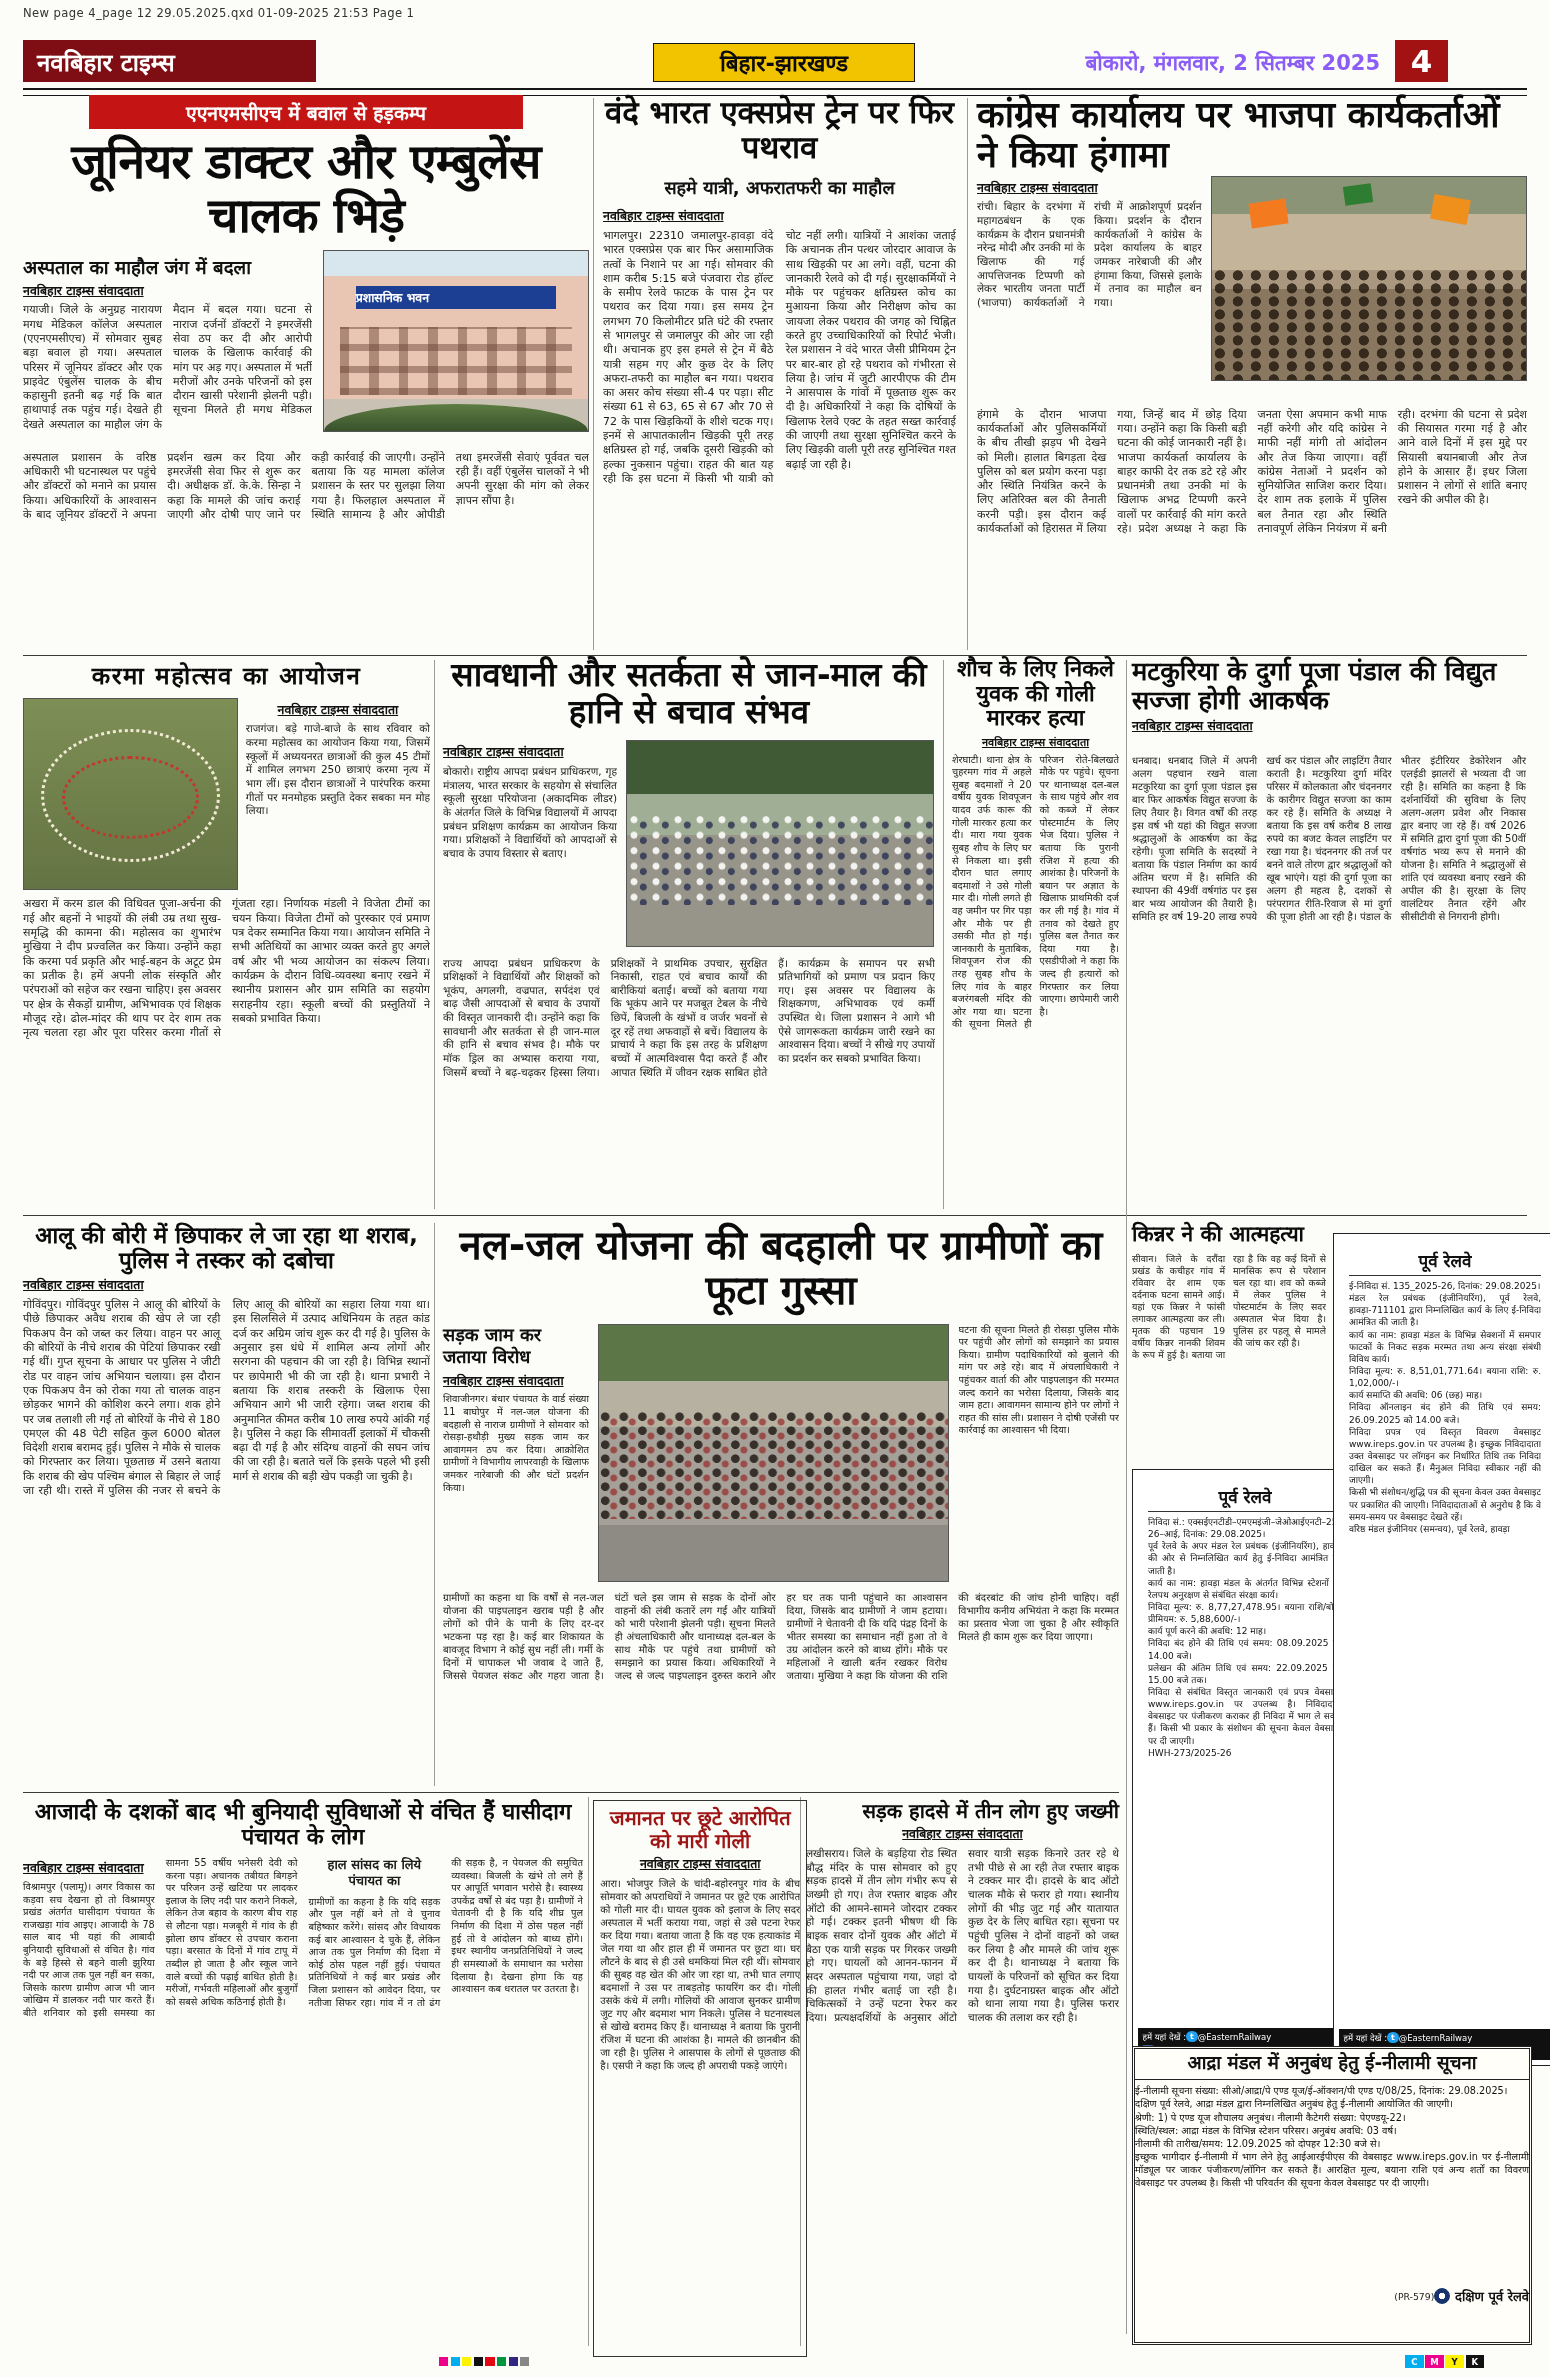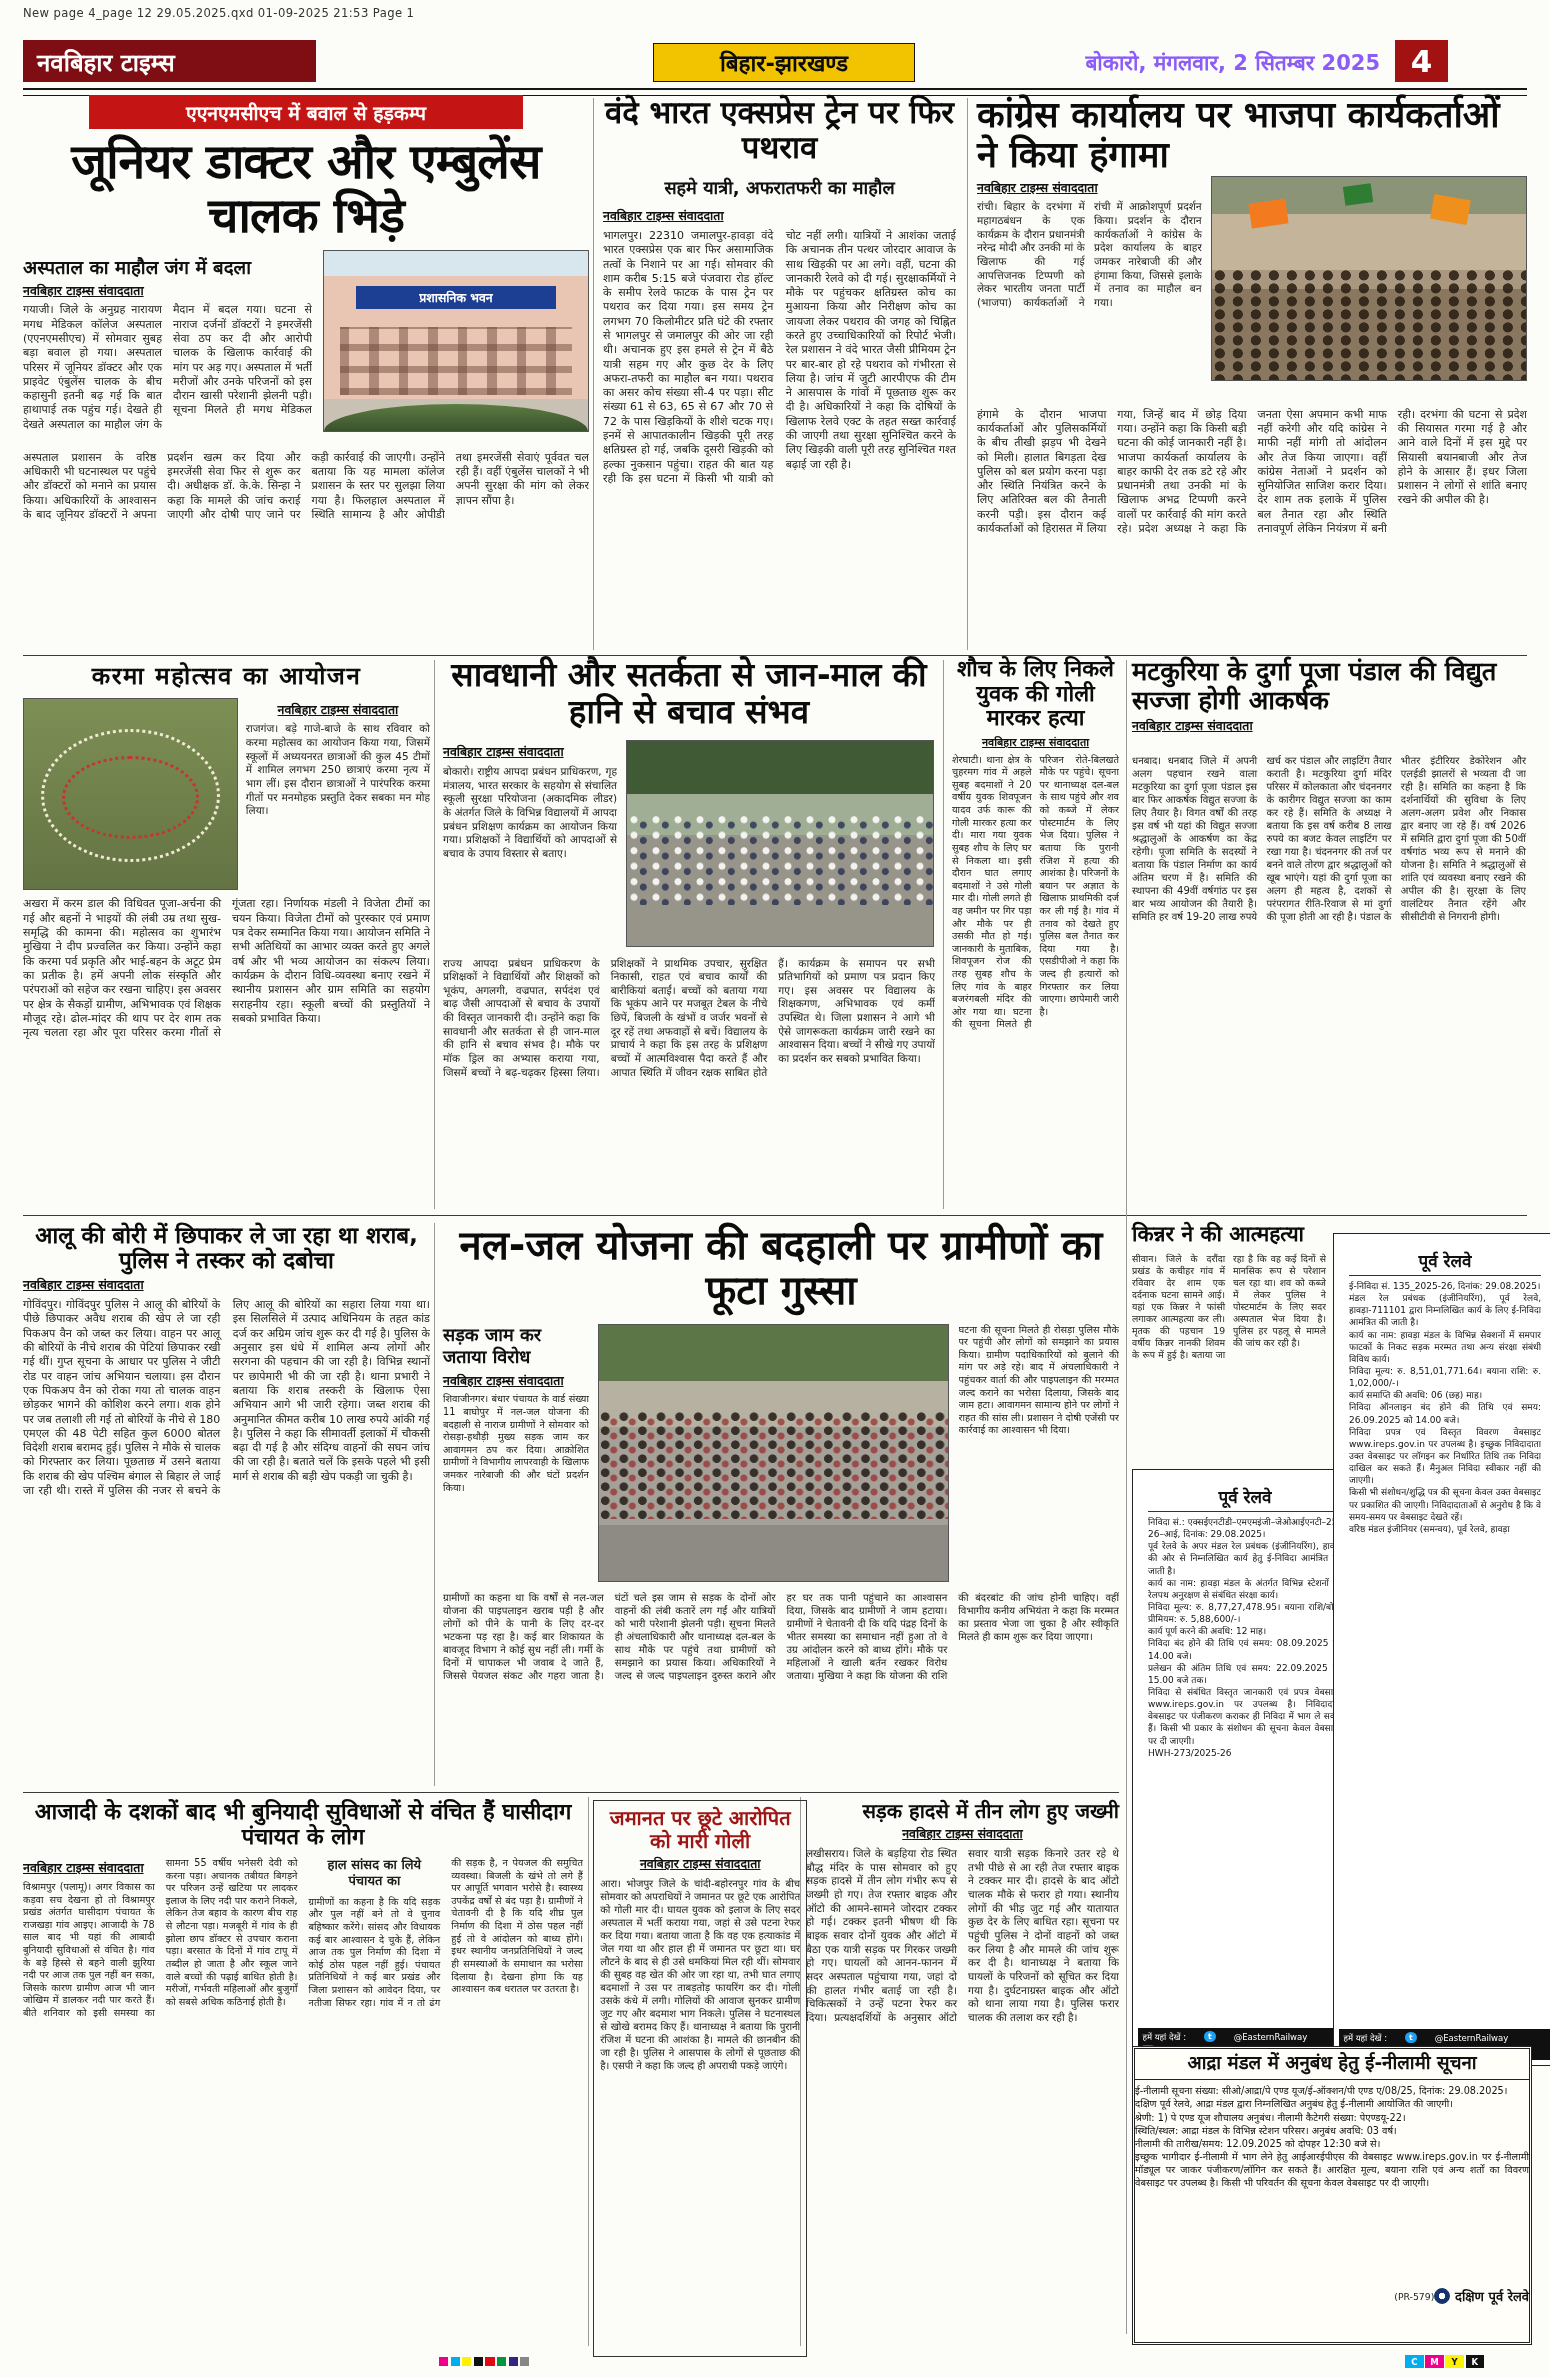--- a/index.html
+++ b/index.html
@@ -37,21 +37,21 @@
 
   
   #a1{left:23px;top:95px;width:566px;height:555px}
   #a1 .kicker{margin:0 auto;width:434px;height:34px;background:#c41414;color:#fff;font-size:19.4px;font-weight:800;display:flex;align-items:center;justify-content:center}
   #a1 h1{font-size:48px;text-align:center;margin-top:6.2px;letter-spacing:-0.8px}
   .a1sub{font-size:18.6px;font-weight:800;margin-top:3.1px}
   .a1row{display:flex;gap:11px;margin-top:7.8px}
   .a1left{width:291px}
   .a1lead{height:138px;columns:2;column-gap:11px;font-size:11px}
   .ph-hospital{width:264px;height:180px;background:linear-gradient(#d8e6ee 0 14%,#e9c6b4 14% 82%,#c9c2b4 82%)}
-  .ph-hospital .ph-sign{position:absolute;left:12%;right:12%;top:19%;background:#1c3f93;color:#fff;font-weight:700;font-size:12.4px;text-align:center;padding:3.1px 0}
+  .ph-hospital .ph-sign{position:absolute;left:12%;right:12%;top:19%;background:#1c3f93;color:#fff;font-weight:700;font-size:12.4px;padding:3.1px 0}
   .ph-hospital .ph-win{position:absolute;left:6%;right:6%;top:42%;height:38%;background-image:repeating-linear-gradient(90deg,rgba(102,62,48,.45) 0 9.3px,transparent 9.3px 29.5px),repeating-linear-gradient(0deg,rgba(102,62,48,.45) 0 7px,transparent 7px 22px)}
   .ph-hospital .ph-bush{position:absolute;left:0;right:0;bottom:0;height:15%;background:linear-gradient(#5d7c43,#39522c);border-radius:50% 50% 0 0/100% 100% 0 0}
   .a1body{height:132px;columns:4;column-gap:11px;font-size:11px;margin-top:9.3px}
 
   
   #a2{left:603px;top:95px;width:353px;height:555px}
   #a2 h2{font-size:31px;text-align:center}
   .a2sub{font-size:18px;font-weight:800;text-align:center;margin-top:11px}
   #a2 .byline{display:block;text-align:left;margin-top:7.8px}
   .a2body{height:422px;columns:2;column-gap:12.4px;font-size:11px;margin-top:3.1px}
@@ -128,21 +128,21 @@
 
   
   .tbox{border:1.6px solid #222;background:#fff;padding:15px}
   #rt1{left:1132px;top:1469px;width:194px;height:564px}
   #rt2{left:1333px;top:1233px;width:192px;height:801px}
   .rt-title{font-size:17px;font-weight:800;text-align:center;border-bottom:0.8px solid #333;padding-bottom:3.1px}
   .rt-body{font-size:9px;line-height:1.35;text-align:justify;overflow:hidden;white-space:pre-line;margin-top:3.9px}
   #rt1 .rt-body{height:465px}
   #rt2 .rt-body{height:702px}
   .social-strip{position:absolute;left:4.7px;right:4.7px;bottom:4.7px;background:#101010;color:#fff;font-size:8.5px;padding:3.1px 4.7px;display:flex;flex-direction:column;gap:2.3px}
-  .social-row{display:flex;align-items:center;gap:18px}
+  .social-row{display:flex;align-items:center;gap:0}
   .ic{width:11.6px;height:11.6px;display:inline-flex;align-items:center;justify-content:center;color:#fff;font-size:7.8px;font-weight:700;flex-shrink:0}
   .ic.tw{background:#1da1f2;border-radius:50%}
   .ic.fb{background:#3b5998;border-radius:2.3px}
 
   
   #auction{left:1132px;top:2046px;width:394px;height:293px;border:3.9px double #222;background:#fffef8;padding:0}
   .au-title{font-size:18.6px;font-weight:800;text-align:center;border-bottom:1.6px solid #222;padding-bottom:4.7px}
   .au-body{font-size:9.7px;line-height:1.35;text-align:justify;overflow:hidden;white-space:pre-line;height:198px;margin-top:4.7px}
   .au-footer{display:flex;justify-content:flex-end;align-items:center;margin-top:4.7px}
   .au-pr{font-size:9.3px;color:#222}

